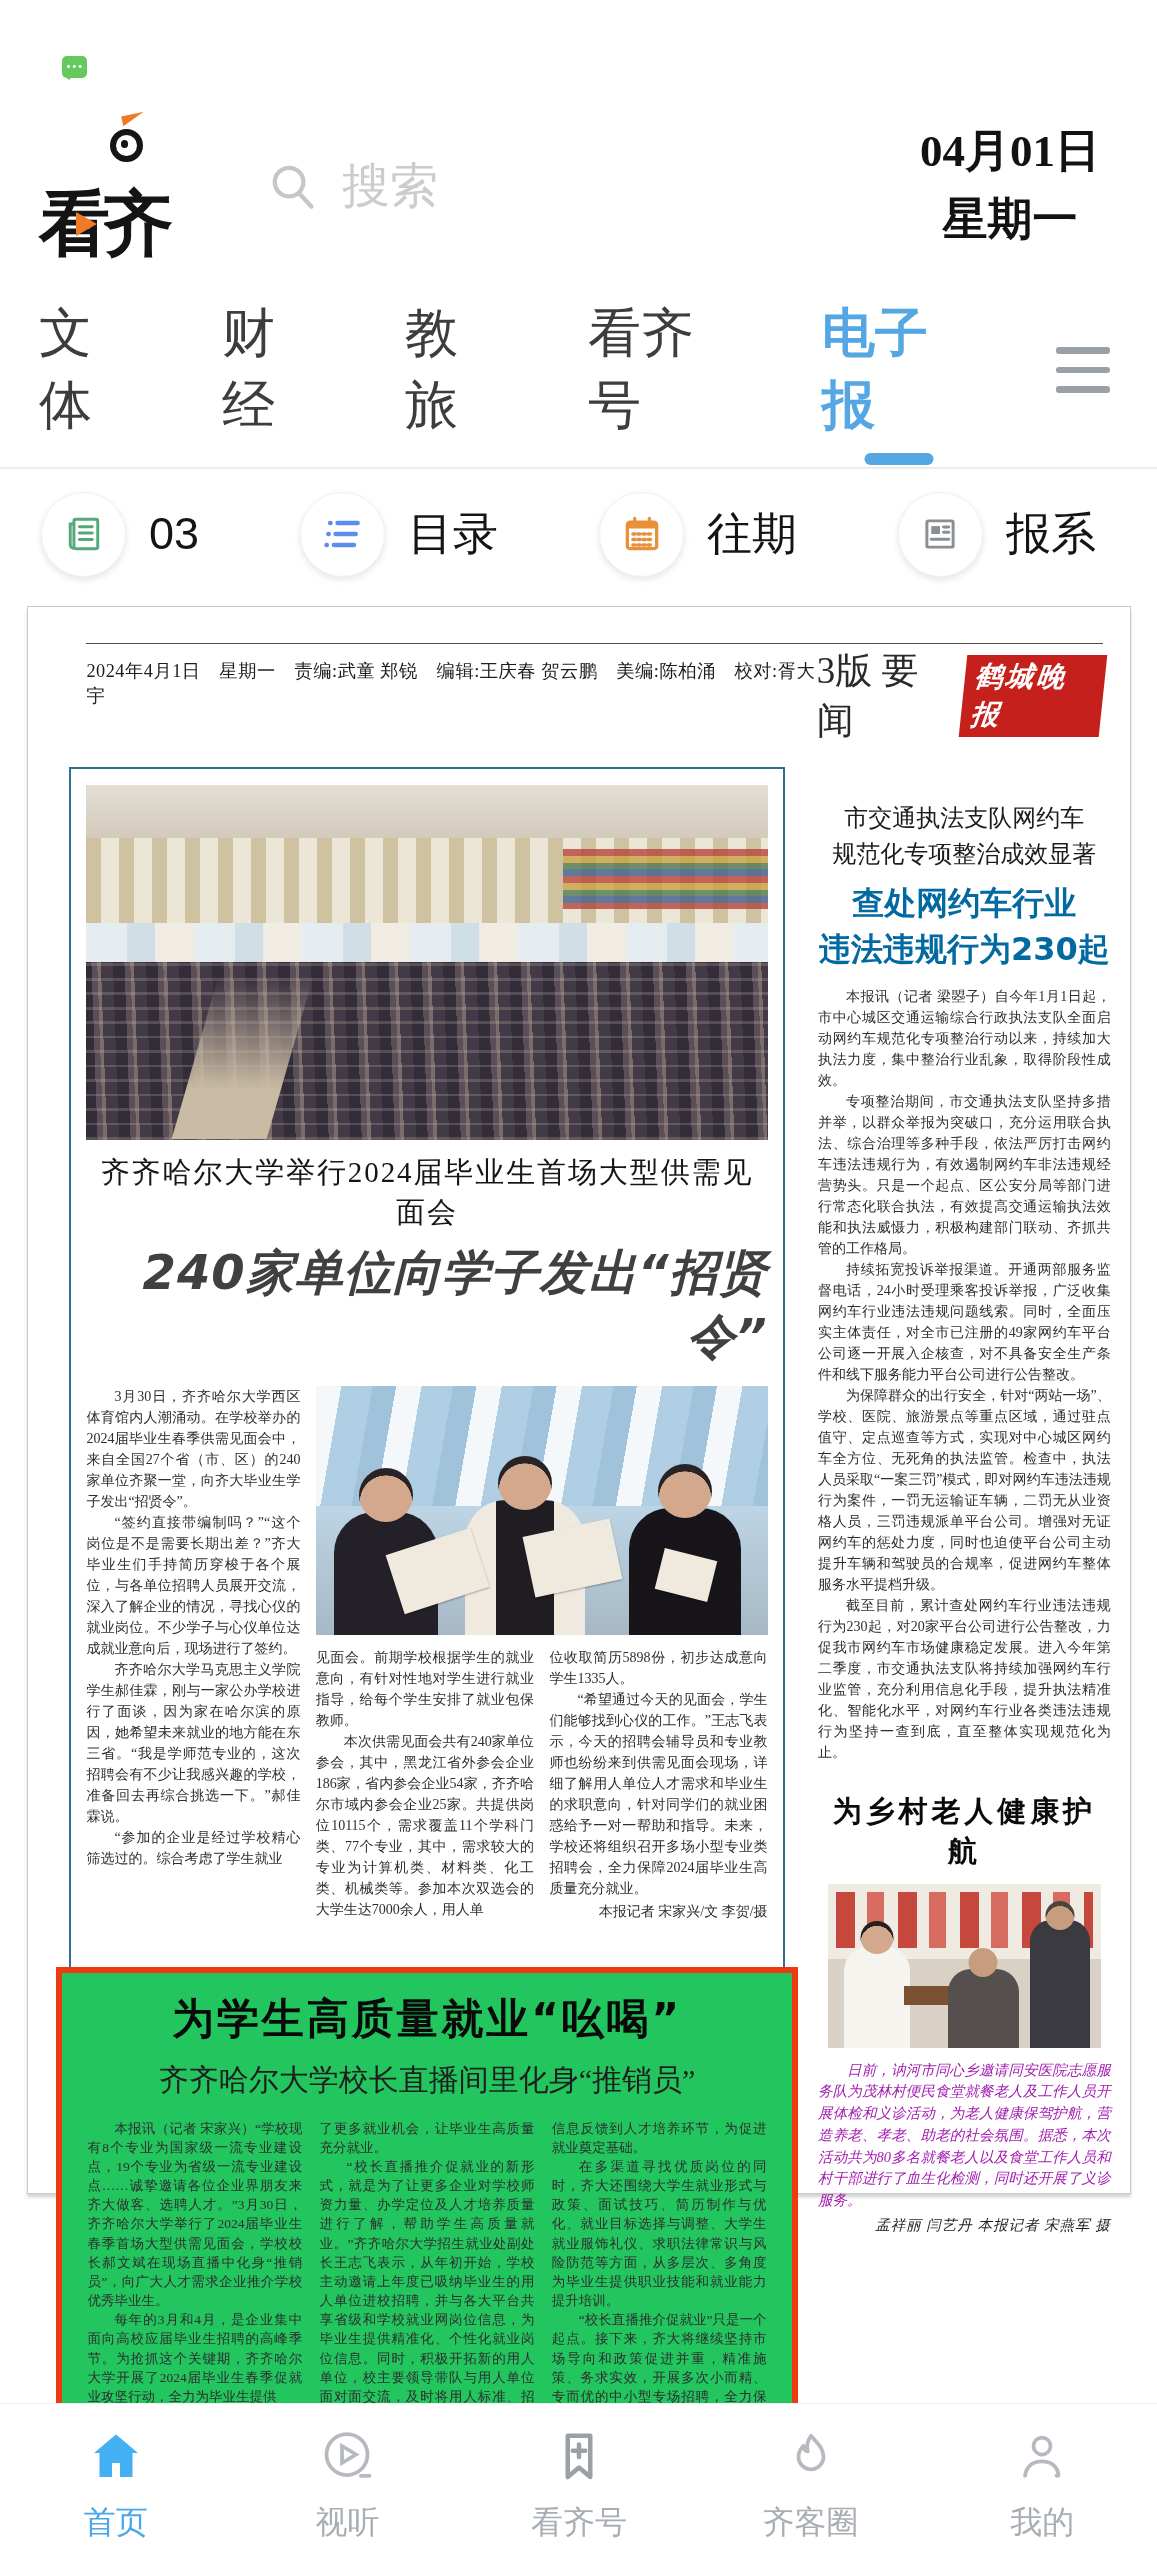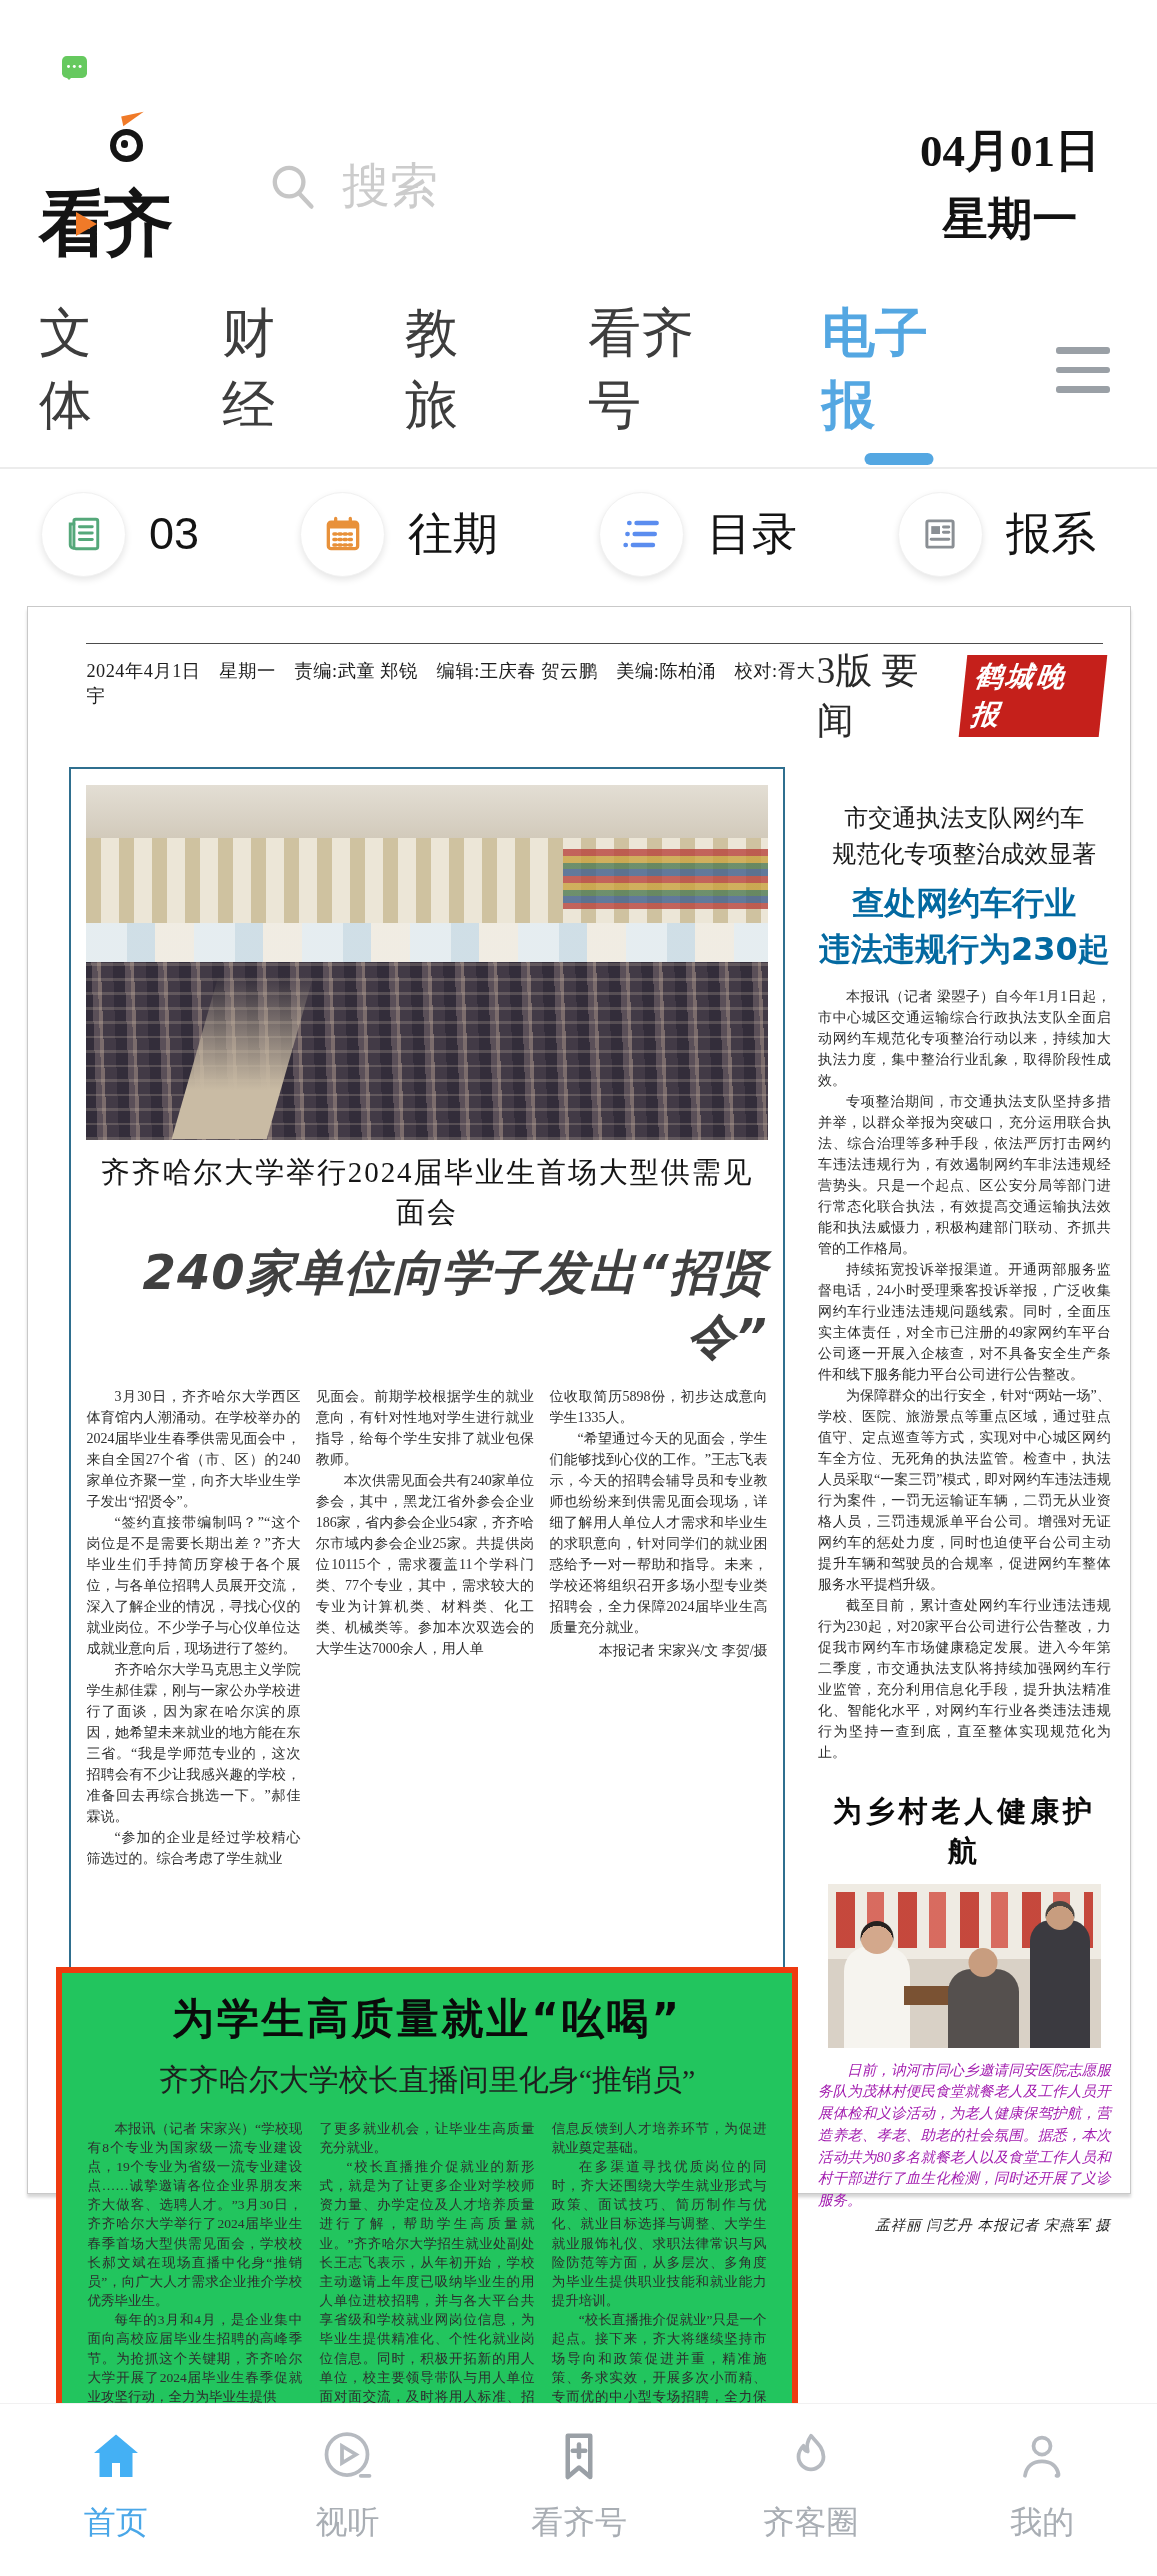--- a/index.html
+++ b/index.html
@@ -56,21 +56,21 @@
   .left-area{width:716px;flex:none;}
   .right-area{flex:1;padding-left:33px;padding-top:33px;box-sizing:border-box;}
   
   .left-box{border:2.9px solid #2f6f8f;padding:15.4px 15.4px 0;position:relative;}
   .kicker{font-size:29px;text-align:center;color:#161616;margin:7.7px 0 7.7px;letter-spacing:1.9px;
        font-family:"Liberation Serif",serif;}
   .main-headline{font-size:48px;font-weight:900;text-align:right;color:#404040;margin:1.9px 0 17.4px;
        letter-spacing:1px;font-family:"DejaVu Sans",sans-serif;font-style:italic;}
   .main-cols{display:flex;gap:15.4px;height:556px;overflow:hidden;}
   .mcol1{width:214px;flex:none;}
-  .mcol23{flex:1;display:flex;flex-direction:row;}
+  .mcol23{flex:1;display:flex;flex-direction:column;}
   .mcol23-text{display:flex;gap:15.4px;flex:1;overflow:hidden;}
   .mcol2,.mcol3{flex:1;}
   p.news{font-size:14px;line-height:1.5;text-align:justify;color:#2e2e2e;margin:0;text-indent:2em;
        font-family:"Liberation Serif",serif;}
   p.noindent{text-indent:0;}
   .byline{font-size:14px;text-align:right;color:#2e2e2e;margin-top:3.9px;font-family:"Liberation Serif",serif;}
   
   .spotlight{position:relative;border:6.8px solid #ee3a10;margin:25px -30px -47px;padding:17.4px 25px 13.5px;background:#22c55e;}
   .spot-headline{text-align:center;font-size:42px;font-weight:900;color:#0a0a0a;letter-spacing:2.9px;
        font-family:"DejaVu Sans",sans-serif;}
@@ -189,44 +189,44 @@
         <path d="M6.5 6.5h-2v11.5a1.8 1.8 0 0 0 1.8 1.8"></path>
         <line x1="9.5" y1="8" x2="16.5" y2="8"></line>
           <line x1="9.5" y1="11.5" x2="16.5" y2="11.5"></line>
           <line x1="9.5" y1="15" x2="16.5" y2="15"></line>
       </svg>
     </div>
     <span class="quick-label">03</span>
   </div>
   <div class="quick-item">
     <div class="quick-circle">
+      <svg width="44" height="44" viewBox="0 0 24 24" fill="none" stroke="#5b8def" stroke-width="2.4" stroke-linecap="round">
+        <line x1="9" y1="6" x2="20" y2="6"></line>
+          <line x1="8" y1="12" x2="19" y2="12"></line>
+          <line x1="7" y1="18" x2="18" y2="18"></line>
+        <line x1="5" y1="6" x2="5.2" y2="6"></line>
+          <line x1="4" y1="12" x2="4.2" y2="12"></line>
+          <line x1="3" y1="18" x2="3.2" y2="18"></line>
+      </svg>
+    </div>
+    <span class="quick-label">目录</span>
+  </div>
+  <div class="quick-item">
+    <div class="quick-circle">
       <svg width="44" height="44" viewBox="0 0 24 24" fill="none" stroke="#e8913a" stroke-width="1.8" stroke-linecap="round">
         <rect x="4" y="5.5" width="16" height="14.5" rx="1.5"></rect>
         <rect x="4" y="5.5" width="16" height="3.5" fill="#e8913a" stroke="none"></rect>
         <line x1="8" y1="3.5" x2="8" y2="7"></line>
           <line x1="16" y1="3.5" x2="16" y2="7"></line>
         <line x1="7" y1="12" x2="17" y2="12" stroke-dasharray="1.2 1.6"></line>
         <line x1="7" y1="15" x2="17" y2="15" stroke-dasharray="1.2 1.6"></line>
         <line x1="7" y1="18" x2="17" y2="18" stroke-dasharray="1.2 1.6"></line>
       </svg>
     </div>
     <span class="quick-label">往期</span>
-  </div>
-  <div class="quick-item">
-    <div class="quick-circle">
-      <svg width="44" height="44" viewBox="0 0 24 24" fill="none" stroke="#5b8def" stroke-width="2.4" stroke-linecap="round">
-        <line x1="9" y1="6" x2="20" y2="6"></line>
-          <line x1="8" y1="12" x2="19" y2="12"></line>
-          <line x1="7" y1="18" x2="18" y2="18"></line>
-        <line x1="5" y1="6" x2="5.2" y2="6"></line>
-          <line x1="4" y1="12" x2="4.2" y2="12"></line>
-          <line x1="3" y1="18" x2="3.2" y2="18"></line>
-      </svg>
-    </div>
-    <span class="quick-label">目录</span>
   </div>
   <div class="quick-item">
     <div class="quick-circle">
       <svg width="42" height="42" viewBox="0 0 24 24" fill="none" stroke="#8a8f94" stroke-width="1.7" stroke-linecap="round">
         <rect x="4.5" y="4.5" width="15" height="15" rx="1"></rect>
         <rect x="7" y="7.5" width="5" height="4.5" fill="#8a8f94" stroke="none"></rect>
         <line x1="14" y1="8" x2="17" y2="8"></line>
           <line x1="14" y1="11" x2="17" y2="11"></line>
           <line x1="7" y1="15" x2="17" y2="15"></line>
       </svg>

